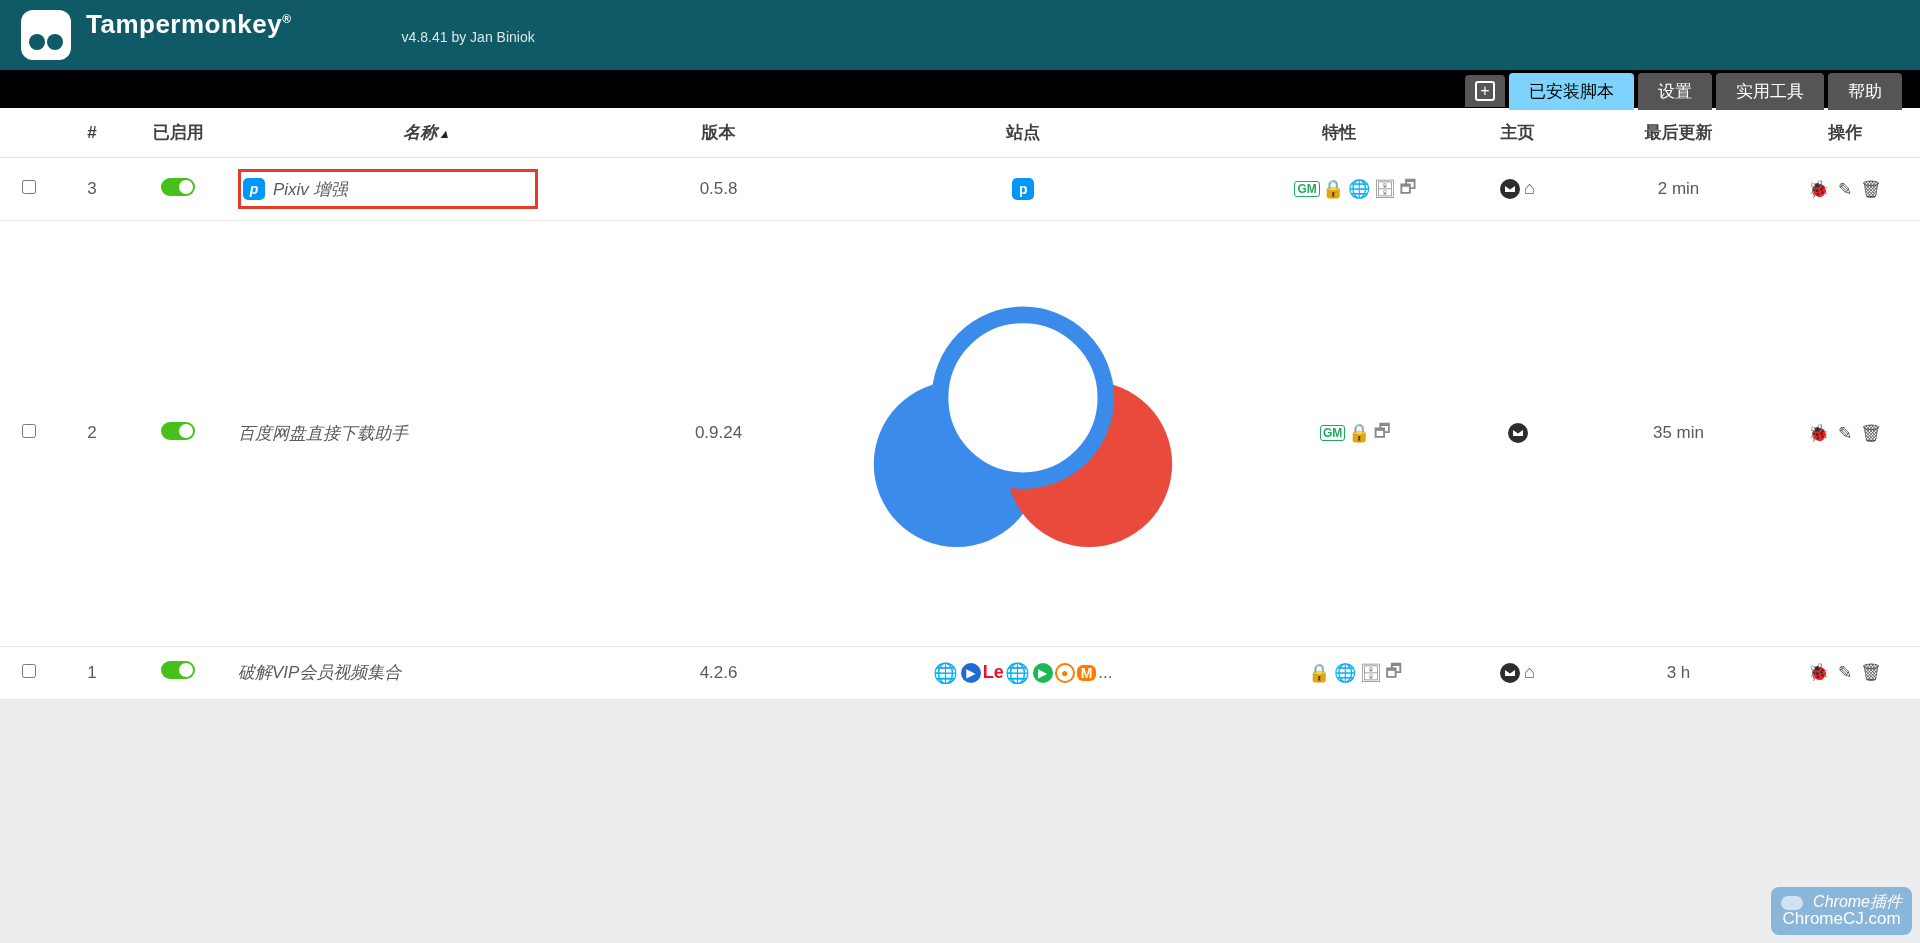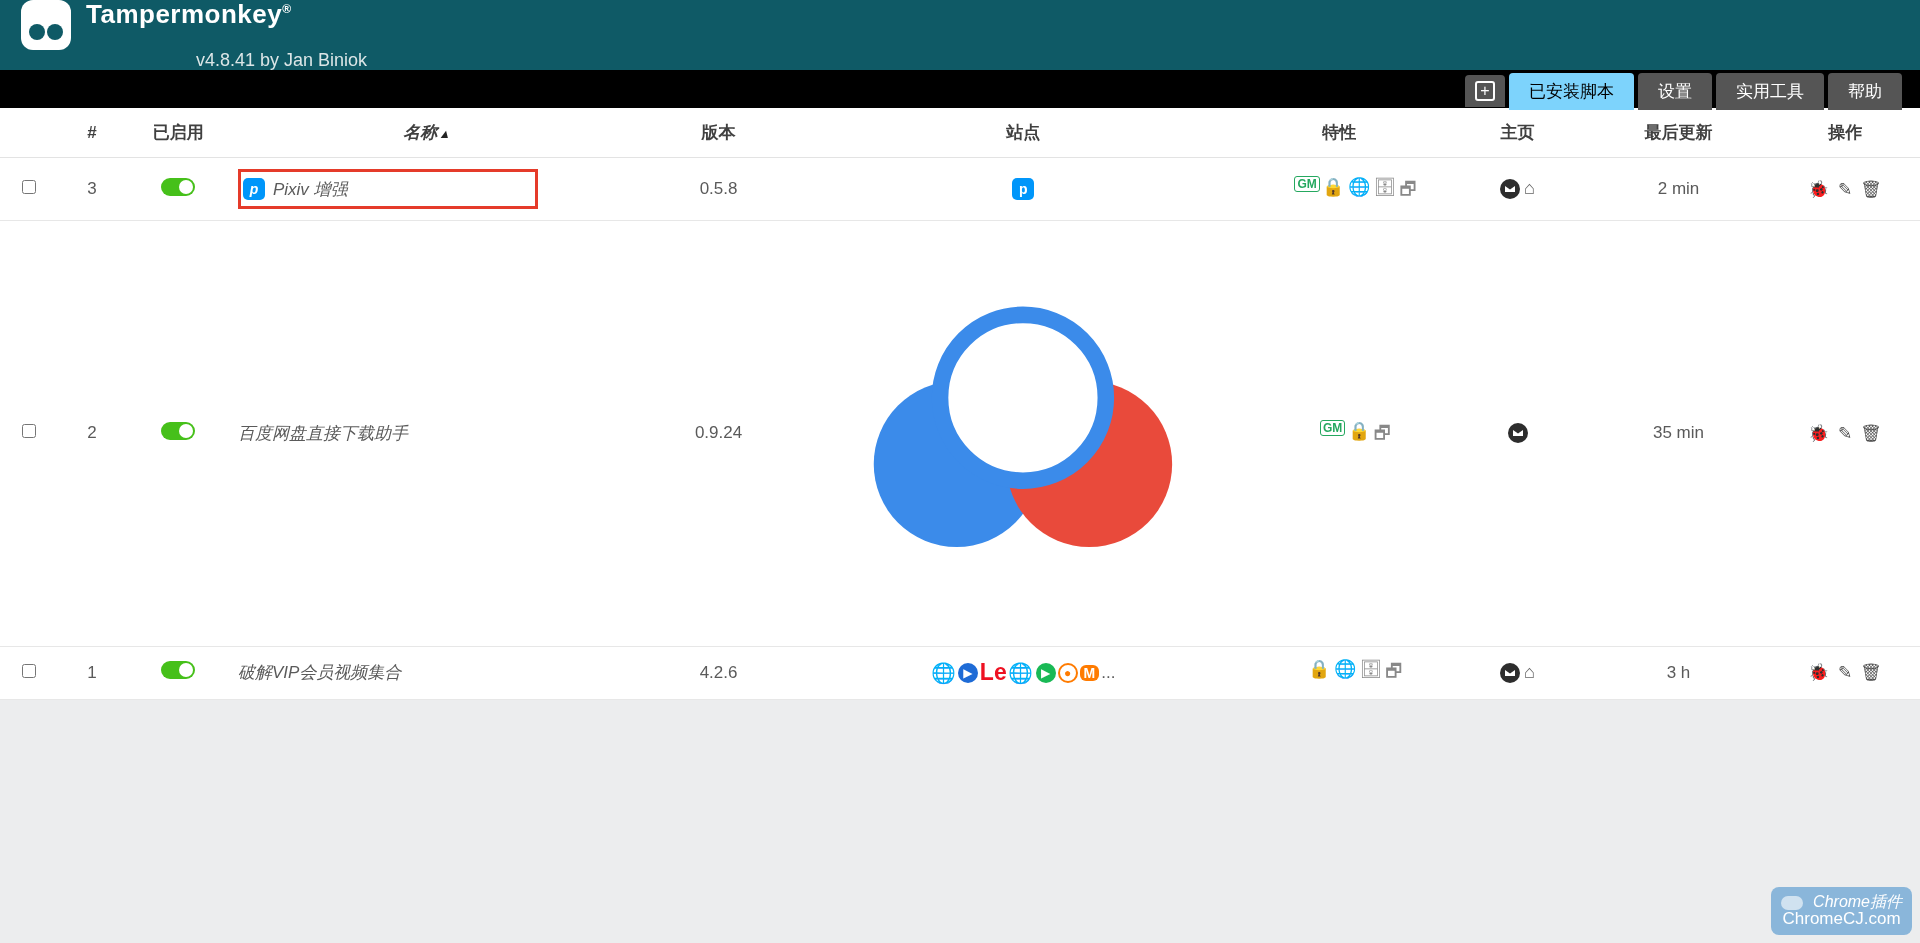--- a/index.html
+++ b/index.html
@@ -4,22 +4,22 @@
   <style>
     * { margin:0; padding:0; box-sizing:border-box; font-family: Arial, "Microsoft YaHei", sans-serif; }
     body { background:#ecedee; width:1920px; height:943px; overflow:hidden; }
 
     
     .banner { background:#0f5a66; height:70px; display:flex; align-items:center; padding-left:20px; color:#fff;}
     .logo-wrap { display:flex; align-items:flex-start; gap:14px; }
     .logo-icon svg { width:52px; height:52px; display:block; }
     .brand { font-size:26px; font-weight:bold; letter-spacing:.5px; }
     .brand sup { font-size:12px; vertical-align:super; }
-    .byline { font-size:18px; color:#dce6e7; align-self:flex-end; margin-top:20px; margin-left:110px;}
-    .logo-col { display:flex; flex-direction:column;justify-content:flex-end;}
+    .byline { font-size:14px; color:#dce6e7; align-self:flex-end; margin-top:20px; margin-left:110px;}
+    .logo-col { display:flex; flex-direction:row;justify-content:flex-end;}
 
     
     .tabstrip { background:#000; height:38px; display:flex; align-items:center; justify-content:flex-end; padding-right:18px; gap:4px;}
     .tab { background:#555; color:#fff; padding:7px 20px; font-size:17px; border-radius:4px 4px 0 0; cursor:pointer; margin-top:4px;}
     .tab.active { background:#7dd3fc; color:#000; }
     .tab.icon-tab { padding:6px 10px; }
     .plus-box { width:20px; height:20px; border:2px solid #fff; border-radius:3px; display:flex; align-items:center; justify-content:center; color:#fff; font-size:16px; line-height:1;}
 
     
     .table { background:#fff; width:100%; border-collapse:collapse; color:#5a5a5a;}
@@ -39,21 +39,21 @@
 
     .chk{ width:14px; height:14px; accent-color:#888;}
 
     .favicon{width:22px;height:22px;border-radius:5px;display:inline-flex;align-items:center;justify-content:center;color:#fff;font-weight:bold;font-size:14px;}
     .pixiv{background:#0096fa;}
 
     .sites{display:inline-flex;gap:2px;align-items:center;justify-content:center;}
     .globe{color:#8aa9d6;font-size:20px;}
     .dot-icon{width:20px;height:20px;border-radius:50%;display:inline-flex;align-items:center;justify-content:center;font-size:12px;}
 
-    .feat{display:inline-flex;gap:3px;align-items:flex-start;justify-content:center;font-size:18px;margin-left:32px;}
+    .feat{display:inline-flex;gap:3px;align-items:center;justify-content:center;font-size:18px;margin-left:32px;}
     .lock{color:#f0a020;}
     .gm{color:#25a85f;border:1px solid #25a85f;border-radius:3px;font-size:12px;padding:0 2px;font-weight:bold;}
     .webicon{color:#1f88d6;}
     .dbicon{color:#888;}
     .winicon{color:#888;}
 
     .home-icons{display:inline-flex;gap:4px;align-items:center;justify-content:center;}
     .circle-dark{width:20px;height:20px;border-radius:50%;background:#2d2d2d;display:inline-flex;align-items:center;justify-content:center;}
     .circle-dark svg{width:12px;height:12px;fill:#fff;}
     .home-out{color:#666;font-size:18px;}
@@ -181,21 +181,21 @@
         <td class="col-check"><input type="checkbox" class="chk" style=""></td>
         <td class="col-num">1</td>
         <td class="col-enable"><span class="toggle"></span></td>
         <td class="col-name"><span class="name-cell">
             <span>破解VIP会员视频集合</span>
           </span></td>
         <td class="col-ver">4.2.6</td>
         <td class="col-site"><span class="sites">
             <span class="globe">🌐</span>
             <span class="dot-icon" style="background:#1e6bd6;color:#fff">▶</span>
-            <span style="color:#e12;font-weight:bold;font-size:23px">Le</span>
+            <span style="color:#e12;font-weight:bold;font-size:18px">Le</span>
             <span class="globe">🌐</span>
             <span class="dot-icon" style="background:#19b955;color:#fff">▶</span>
             <span class="dot-icon" style="border:2px solid #ff7b00;color:#ff7b00">●</span>
             <span style="background:#ff7b00;color:#fff;border-radius:6px;padding:0 4px;font-weight:bold;font-size:14px">M</span>
             <span>...</span>
           </span></td>
         <td class="col-feat"><span class="feat">
             <span class="lock">🔒</span>
             <span class="webicon">🌐</span>
             <span class="dbicon">🗄</span>

